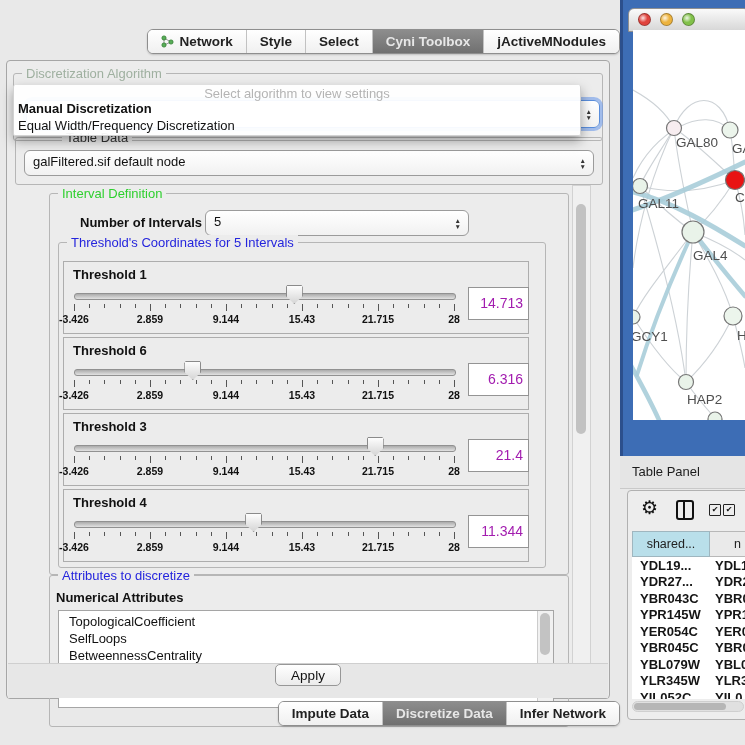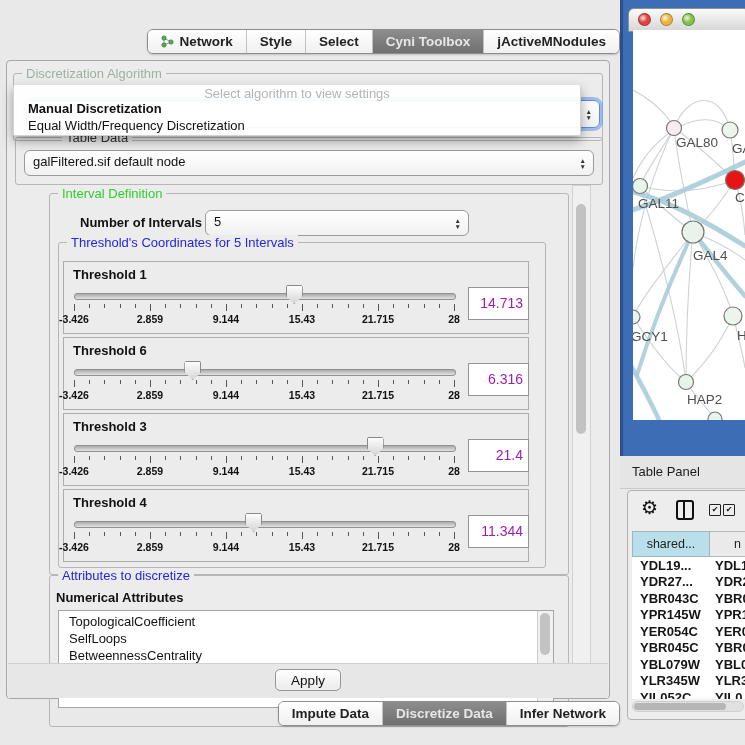--- a/index.html
+++ b/index.html
@@ -40,21 +40,21 @@
   .stepper{position:absolute;right:7px;top:50%;transform:translateY(-50%);display:flex;flex-direction:column;
       font-size:6.5px;line-height:5.5px;color:#333;text-align:center;}
 
   .g-disc{left:6px;top:12px;width:588px;height:66px;}
   .algo-combo{position:absolute;left:12px;top:26px;width:572px;height:26px;
       box-shadow:0 0 0 3px rgba(100,150,235,.55);border-color:#5a8edc;}
 
   .popup{position:absolute;left:6px;top:24px;width:566px;height:50px;background:rgba(255,255,255,.95);
       border:1px solid #d2d2d2;border-top:none;border-radius:2px;box-shadow:0 5px 12px rgba(0,0,0,.35);z-index:60;}
   .popup-hint{text-align:center;color:#b4b4b4;font-size:13px;margin-top:1px;}
-  .popup-opt{font-size:13px;color:#111;padding-left:14px;line-height:16.5px;}
+  .popup-opt{font-size:13px;color:#111;padding-left:4px;line-height:16.5px;}
   .popup-opt.bold{font-weight:700;}
 
   .g-table{left:8px;top:76px;width:586px;height:46px;}
   .td-combo{position:absolute;left:8px;top:12px;width:568px;height:24px;}
 
   .g-interval{left:42px;top:132px;width:518px;height:380px;}
   .lbl-bold{font-size:13px;font-weight:700;color:#111;}
   .ni-label{position:absolute;left:30px;top:21px;}
   .ni-combo{position:absolute;left:155px;top:16px;width:262px;height:24px;}
   .g-thr{position:absolute;left:8px;top:48px;width:486px;height:324px;}
@@ -79,21 +79,21 @@
   .attr-items{padding-top:2px;}
   .attr-sb{position:absolute;right:0;top:0;bottom:0;width:15px;background:#f1f1f1;border-left:1px solid #ccc;}
   .attr-sb-thumb{position:absolute;left:2px;top:2px;width:10px;height:42px;background:#c3c3c3;border-radius:5px;}
 
   .vscroll{position:absolute;left:565px;top:124px;width:17px;height:477px;background:#f0f0f0;
       border:1px solid #d2d2d2;z-index:5;}
   .vthumb{position:absolute;left:2.5px;top:18px;width:10px;height:230px;background:#c2c2c2;border-radius:6px;}
 
   .apply-band{position:absolute;left:1px;top:602px;width:600px;height:34px;background:#e7e7e7;
       border-top:1px solid #cfcfcf;z-index:20;text-align:center;}
-  .apply-btn{margin-top:5px;width:66px;height:22px;border:1px solid #979797;border-radius:5px;
+  .apply-btn{width:66px;height:22px;border:1px solid #979797;border-radius:5px;
       background:linear-gradient(#ffffff,#ebebeb);font-size:13.5px;color:#111;font-family:inherit;}
 
   
   .net-frame{position:absolute;left:620px;top:0;width:125px;height:456px;background:#3d6db5;
       box-shadow:inset 3px 0 0 #2c4f8c;}
   .net-titlebar{position:absolute;left:8px;top:8px;width:120px;height:22px;
       background:linear-gradient(#fafafa,#d6d6d6);border:1px solid #909090;border-radius:6px 6px 0 0;}
   .light{position:absolute;top:4px;width:13px;height:13px;border-radius:50%;border:1px solid rgba(0,0,0,.3);box-sizing:border-box;}
   .light.red{left:9px;background:radial-gradient(circle at 4px 4px,rgba(255,255,255,.85),rgba(255,255,255,0) 45%),#e0433d;}
   .light.yellow{left:31px;background:radial-gradient(circle at 4px 4px,rgba(255,255,255,.85),rgba(255,255,255,0) 45%),#edb33e;}

